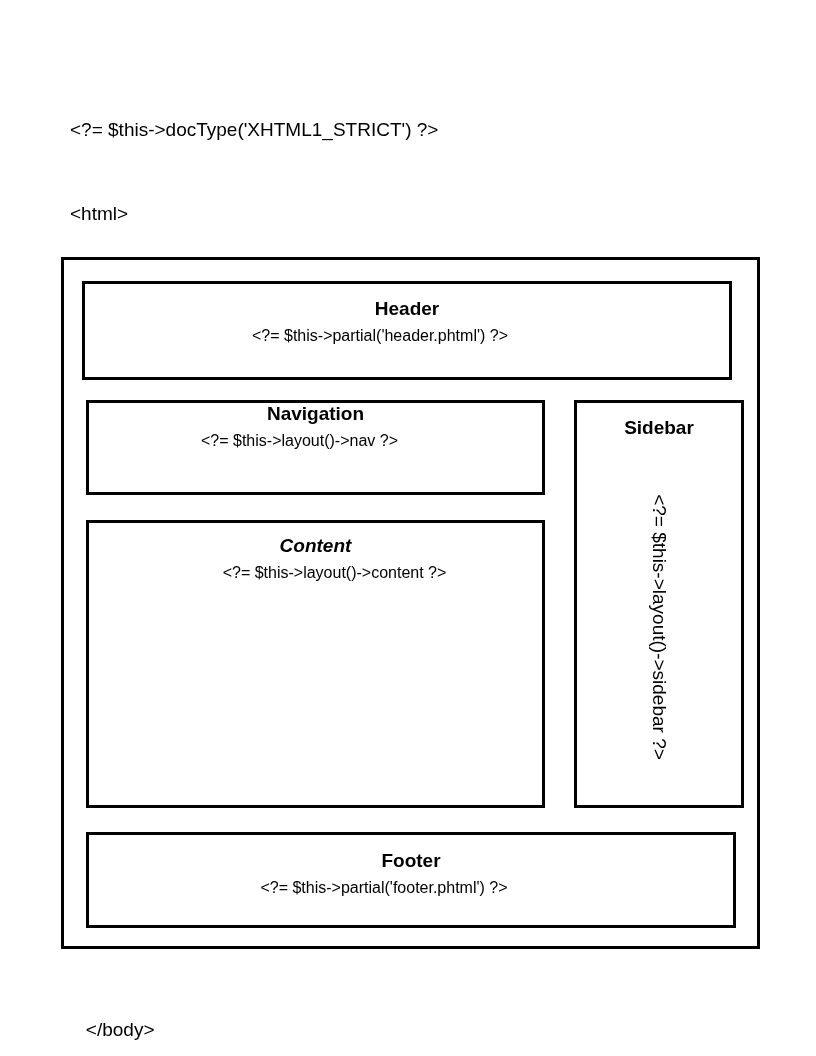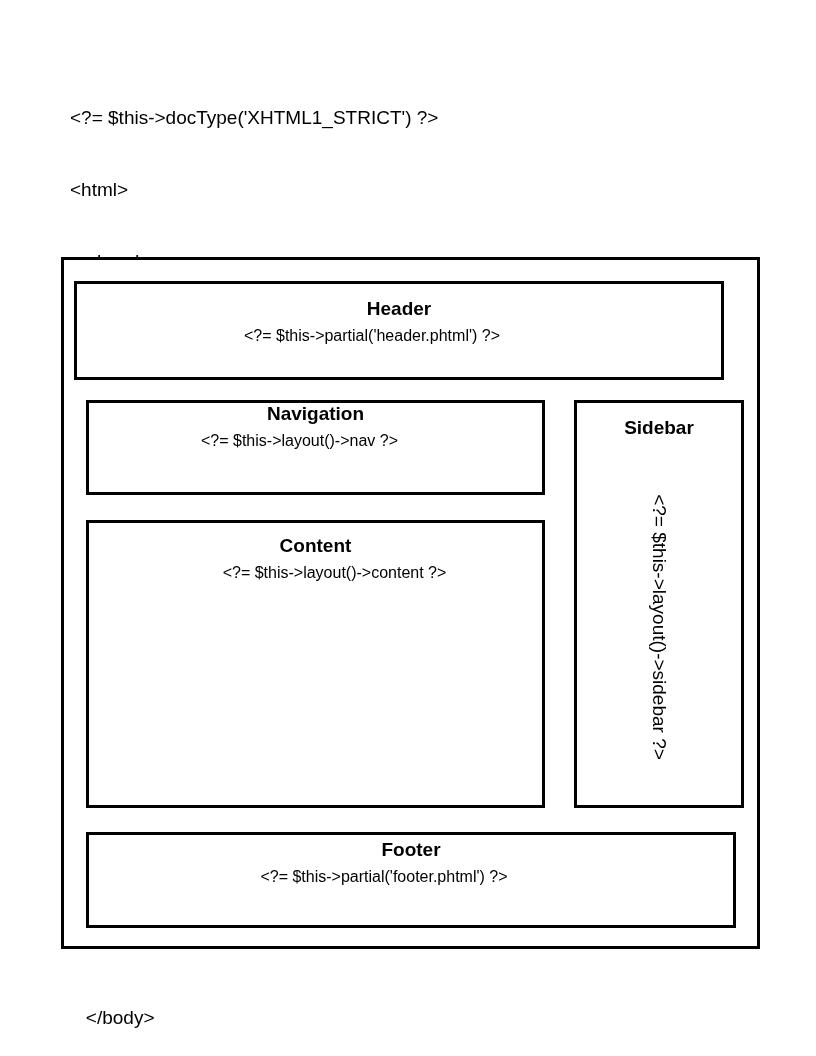--- a/index.html
+++ b/index.html
@@ -28,20 +28,21 @@
   #code-top {
     left: 70px;
     top: 58px;
   }
   #code-bottom {
     left: 70px;
     top: 958px;
   }
   .code-line {
     white-space: pre;
+    margin-top: 12px;
   }
 
   
   #layout-container {
     position: absolute;
     left: 61px;
     top: 257px;
     width: 699px;
     height: 692px;
     border: 3px solid #000;
@@ -64,21 +65,21 @@
   }
   .region-code {
     font-size: 16px;
     font-weight: normal;
     text-align: center;
     white-space: pre;
   }
 
   
   #region-header {
-    left: 74px;
+    left: 82px;
     top: 281px;
     width: 650px;
     height: 99px;
   }
   #region-header .region-title { margin-top: 14px; }
   #region-header .region-code  { margin-top: 7px; padding-right: 54px; }
 
   
   #region-navigation {
     left: 86px;
@@ -89,21 +90,21 @@
   #region-navigation .region-title { }
   #region-navigation .region-code  { margin-top: 7px; padding-right: 32px; }
 
   
   #region-content {
     left: 86px;
     top: 520px;
     width: 459px;
     height: 288px;
   }
-  #region-content .region-title { margin-top: 12px; }
+  #region-content .region-title { margin-top: 12px; font-style: italic; }
   #region-content .region-code  { margin-top: 7px; padding-right: 4px; margin-left: 42px; }
 
   
   #region-sidebar {
     left: 574px;
     top: 400px;
     width: 170px;
     height: 408px;
   }
   #region-sidebar .region-title { margin-top: 14px; }
@@ -126,21 +127,21 @@
     line-height: 1;
   }
 
   
   #region-footer {
     left: 86px;
     top: 832px;
     width: 650px;
     height: 96px;
   }
-  #region-footer .region-title { margin-top: 4px; }
+  #region-footer .region-title { margin-top: 15px; }
   #region-footer .region-code  { margin-top: 7px; padding-right: 54px; }
 </style>
 </head>
 <body>
 
 <div class="code-block" id="code-top">
   <div class="code-line">&lt;?= $this-&gt;docType('XHTML1_STRICT') ?&gt;</div>
   <div class="code-line">&lt;html&gt;</div>
   <div class="code-line">   &lt;head&gt;</div>
   <div class="code-line">     &lt;?= $this-&gt;headTitle() ?&gt;</div>

